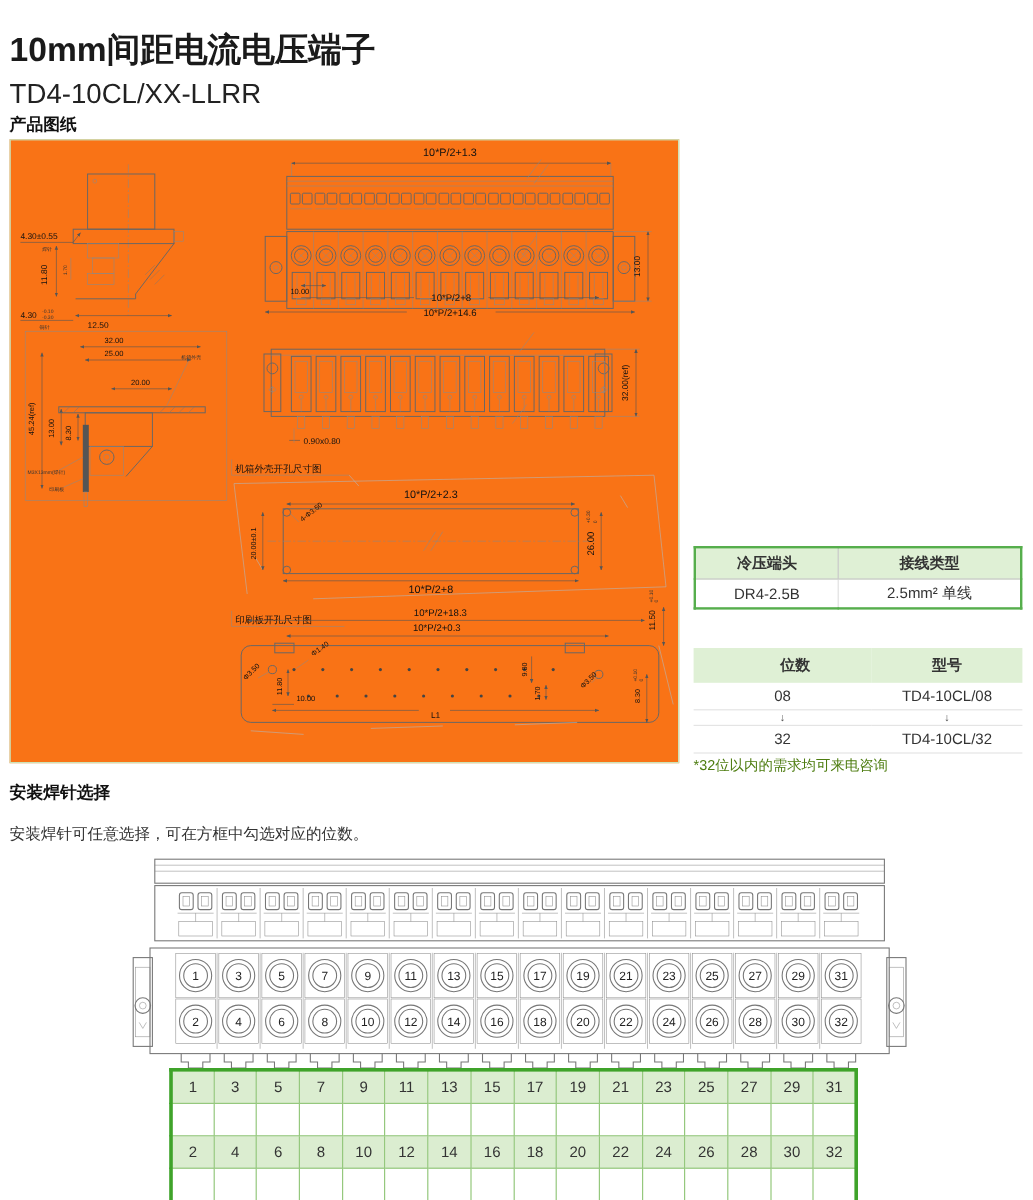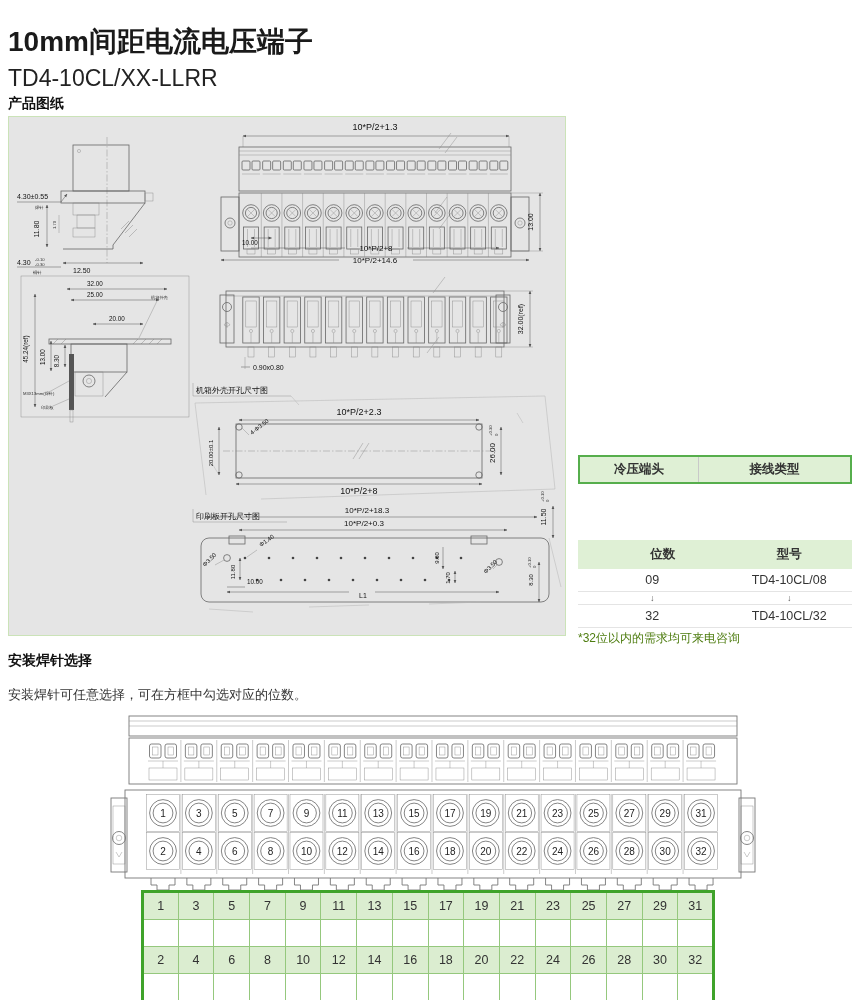--- a/index.html
+++ b/index.html
@@ -5,21 +5,21 @@
   html,body{margin:0;padding:0;}
   body{width:861px;height:1000px;position:relative;background:#fff;
        font-family:"Liberation Sans","DejaVu Sans",sans-serif;color:#1a1a1a;overflow:hidden;}
   .abs{position:absolute;}
   .title{left:8px;top:4px;font-size:28px;font-weight:700;letter-spacing:0px;}
   .subtitle{left:8px;top:46px;font-size:23px;font-weight:400;color:#222;}
   .sec{font-size:14px;font-weight:700;color:#111;}
   .sec1{left:8px;top:95px;}
   .sec2{left:8px;top:652px;}
   .note{left:8px;top:686px;font-size:13px;color:#333;}
-  .panel{left:8px;top:116px;width:558px;height:520px;border:1px solid #CBE3B8;background:#e5e5e5;box-sizing:border-box;}
+  .panel{left:8px;top:116px;width:558px;height:520px;border:1px solid #CBE3B8;background:#f97316;box-sizing:border-box;}
   .panel svg{display:block;}
 
   
   .tbl1{left:578px;top:455px;width:274px;border-collapse:collapse;border:2px solid #56AE4C;font-size:12.5px;color:#333;table-layout:fixed;}
   .tbl1 th{background:#DFF0D5;font-weight:700;padding:4px 2px;border:1px solid #c9c9c9;border-top:none;margin-left:48px;}
   .tbl1 th:first-child{border-left:none;width:42%;} .tbl1 th:last-child{border-right:none;}
   .tbl1 td{text-align:center;padding:3px 2px;border:1px solid #e0e0e0;border-bottom:none;}
   .tbl1 td:first-child{border-left:none;} .tbl1 td:last-child{border-right:none;}
   .tbl2{left:578px;top:540px;width:274px;border-collapse:collapse;font-size:12.5px;color:#333;table-layout:fixed;}
   .tbl2 th{background:#DFF0D5;font-weight:700;padding:6px 2px;}
@@ -515,31 +515,35 @@
   </g>
 </svg>
 </div>
 
 <table class="abs tbl1">
   <tbody>
       <tr>
     <th>冷压端头</th>
     <th>接线类型</th>
   </tr>
+  <tr>
+    <td>DR4-2.5B</td>
+    <td>2.5mm² 单线</td>
+  </tr>
 </tbody>
   </table>
 
 <table class="abs tbl2">
   <tbody>
       <tr>
     <th>位数</th>
     <th>型号</th>
   </tr>
   <tr>
-    <td>09</td>
+    <td>08</td>
     <td>TD4-10CL/08</td>
   </tr>
   <tr class="mid">
     <td>↓</td>
     <td>↓</td>
   </tr>
   <tr>
     <td>32</td>
     <td>TD4-10CL/32</td>
   </tr>

